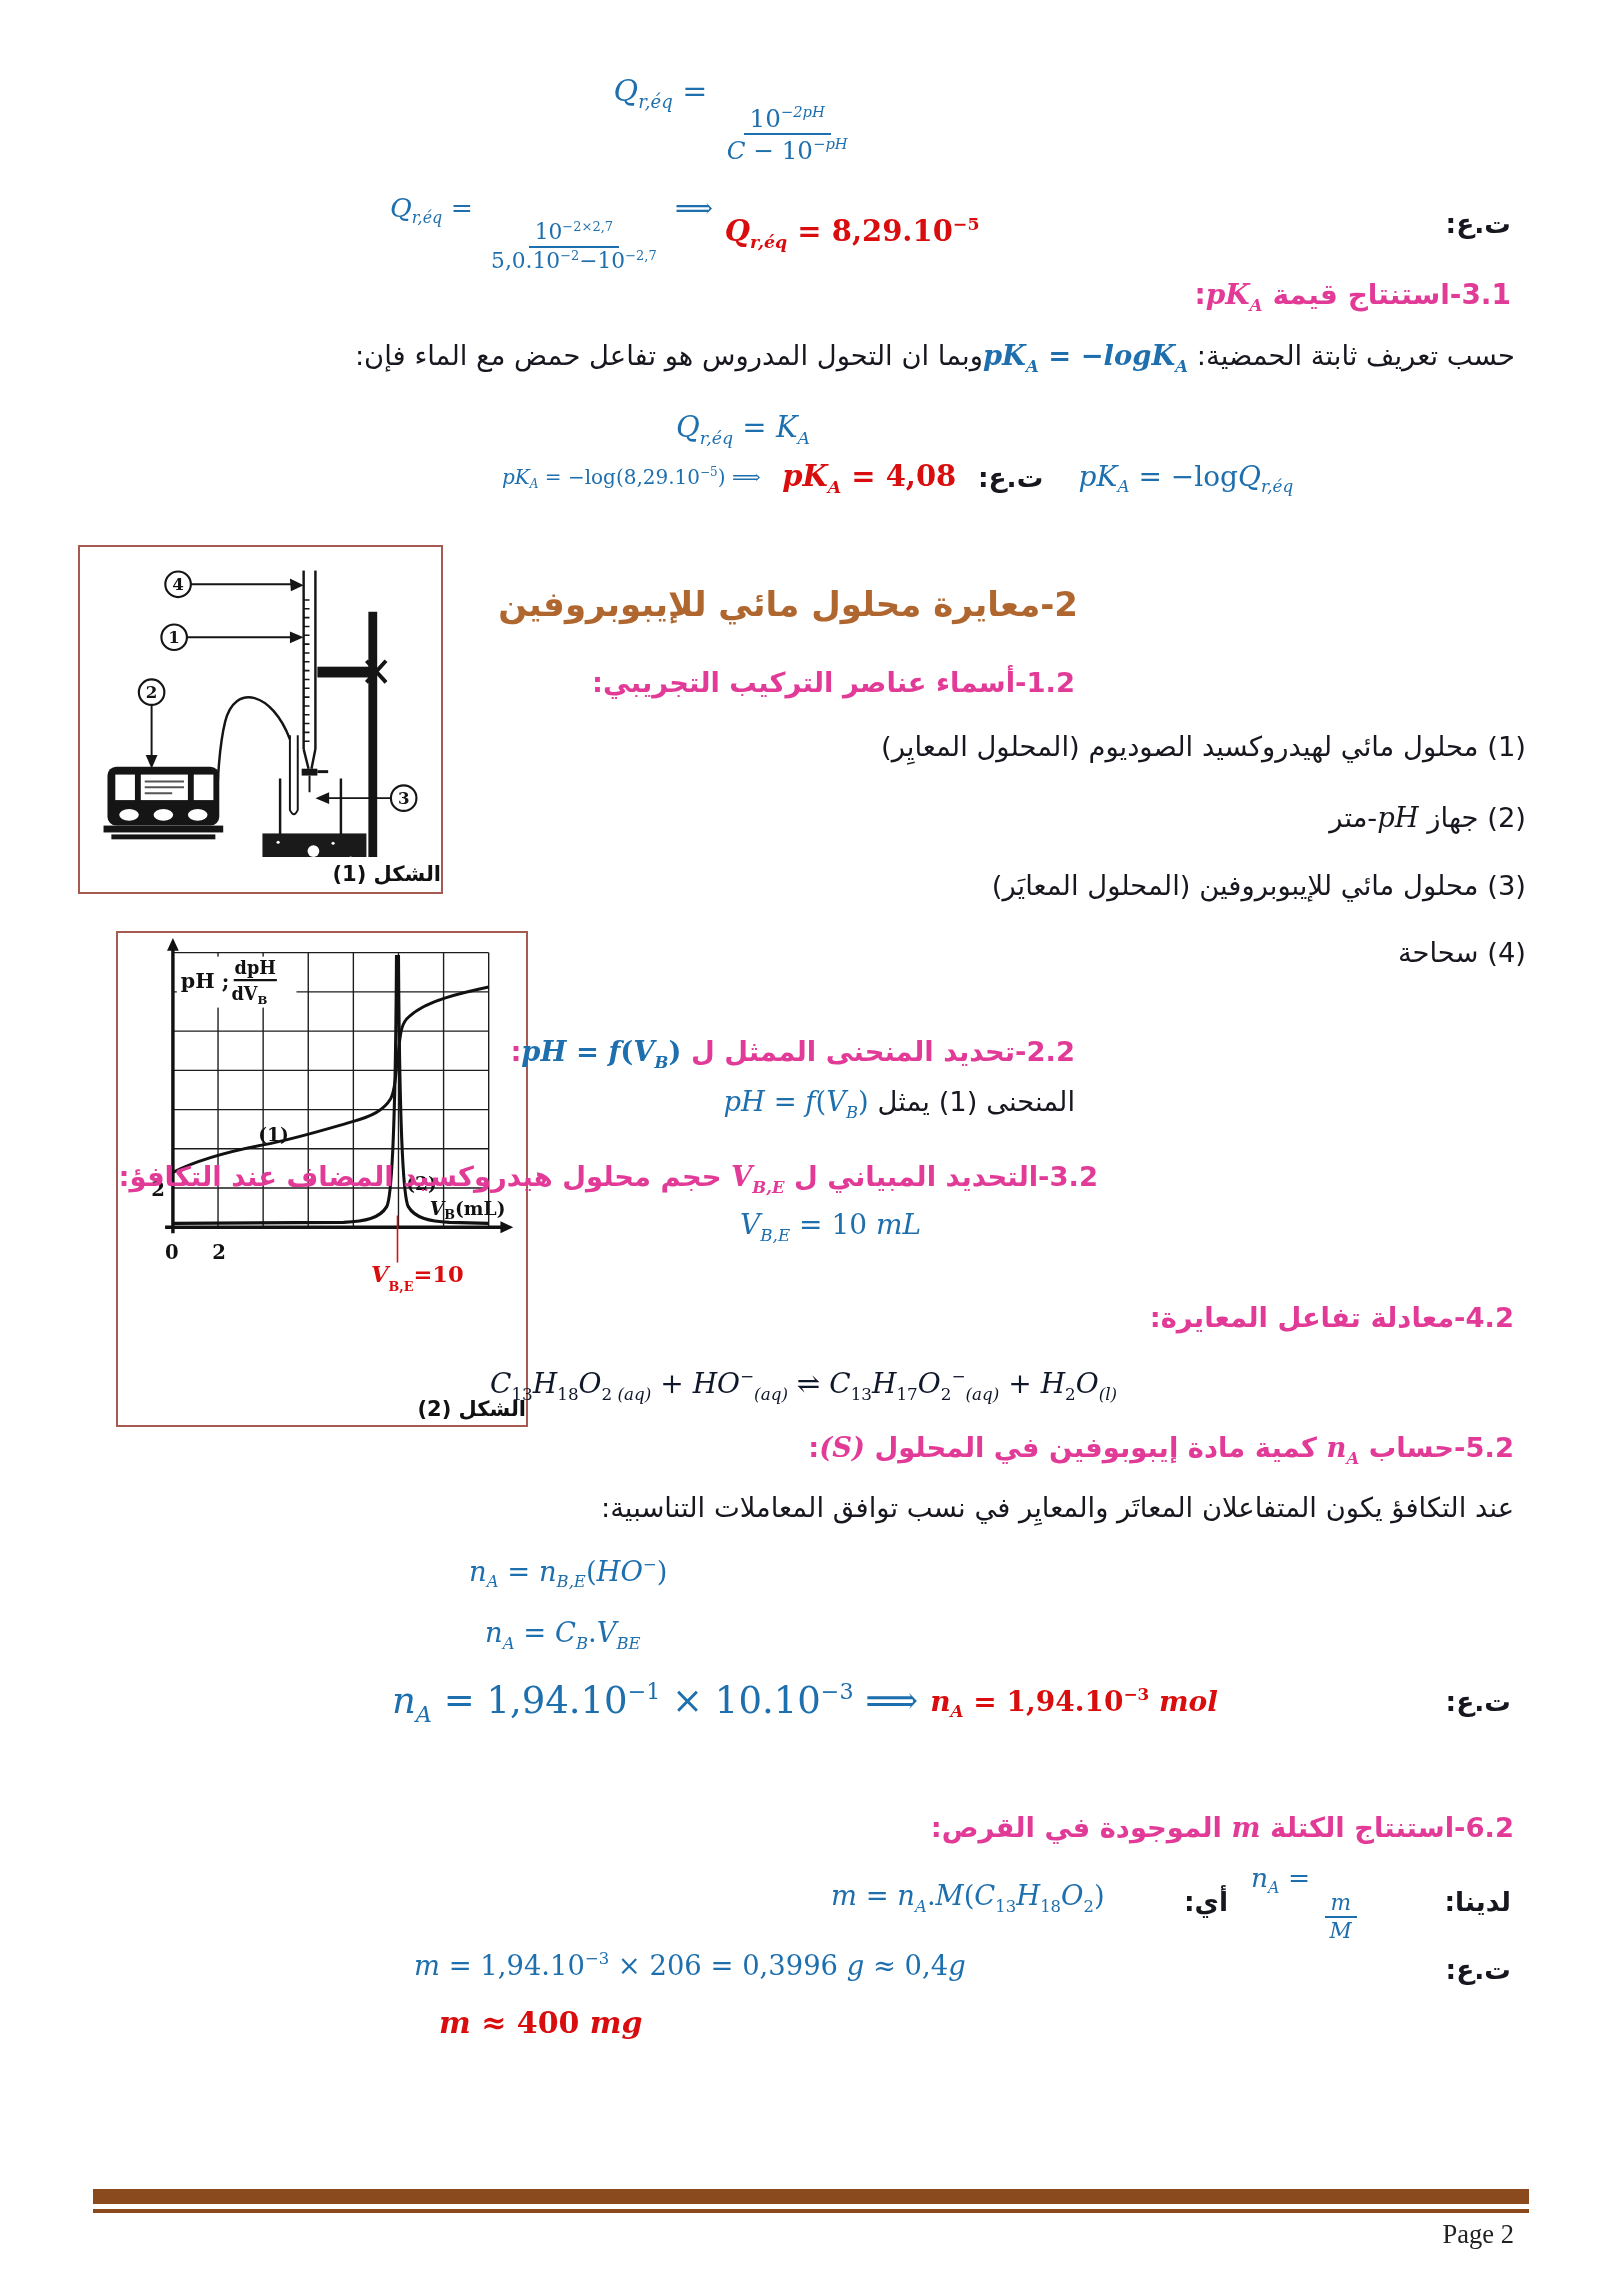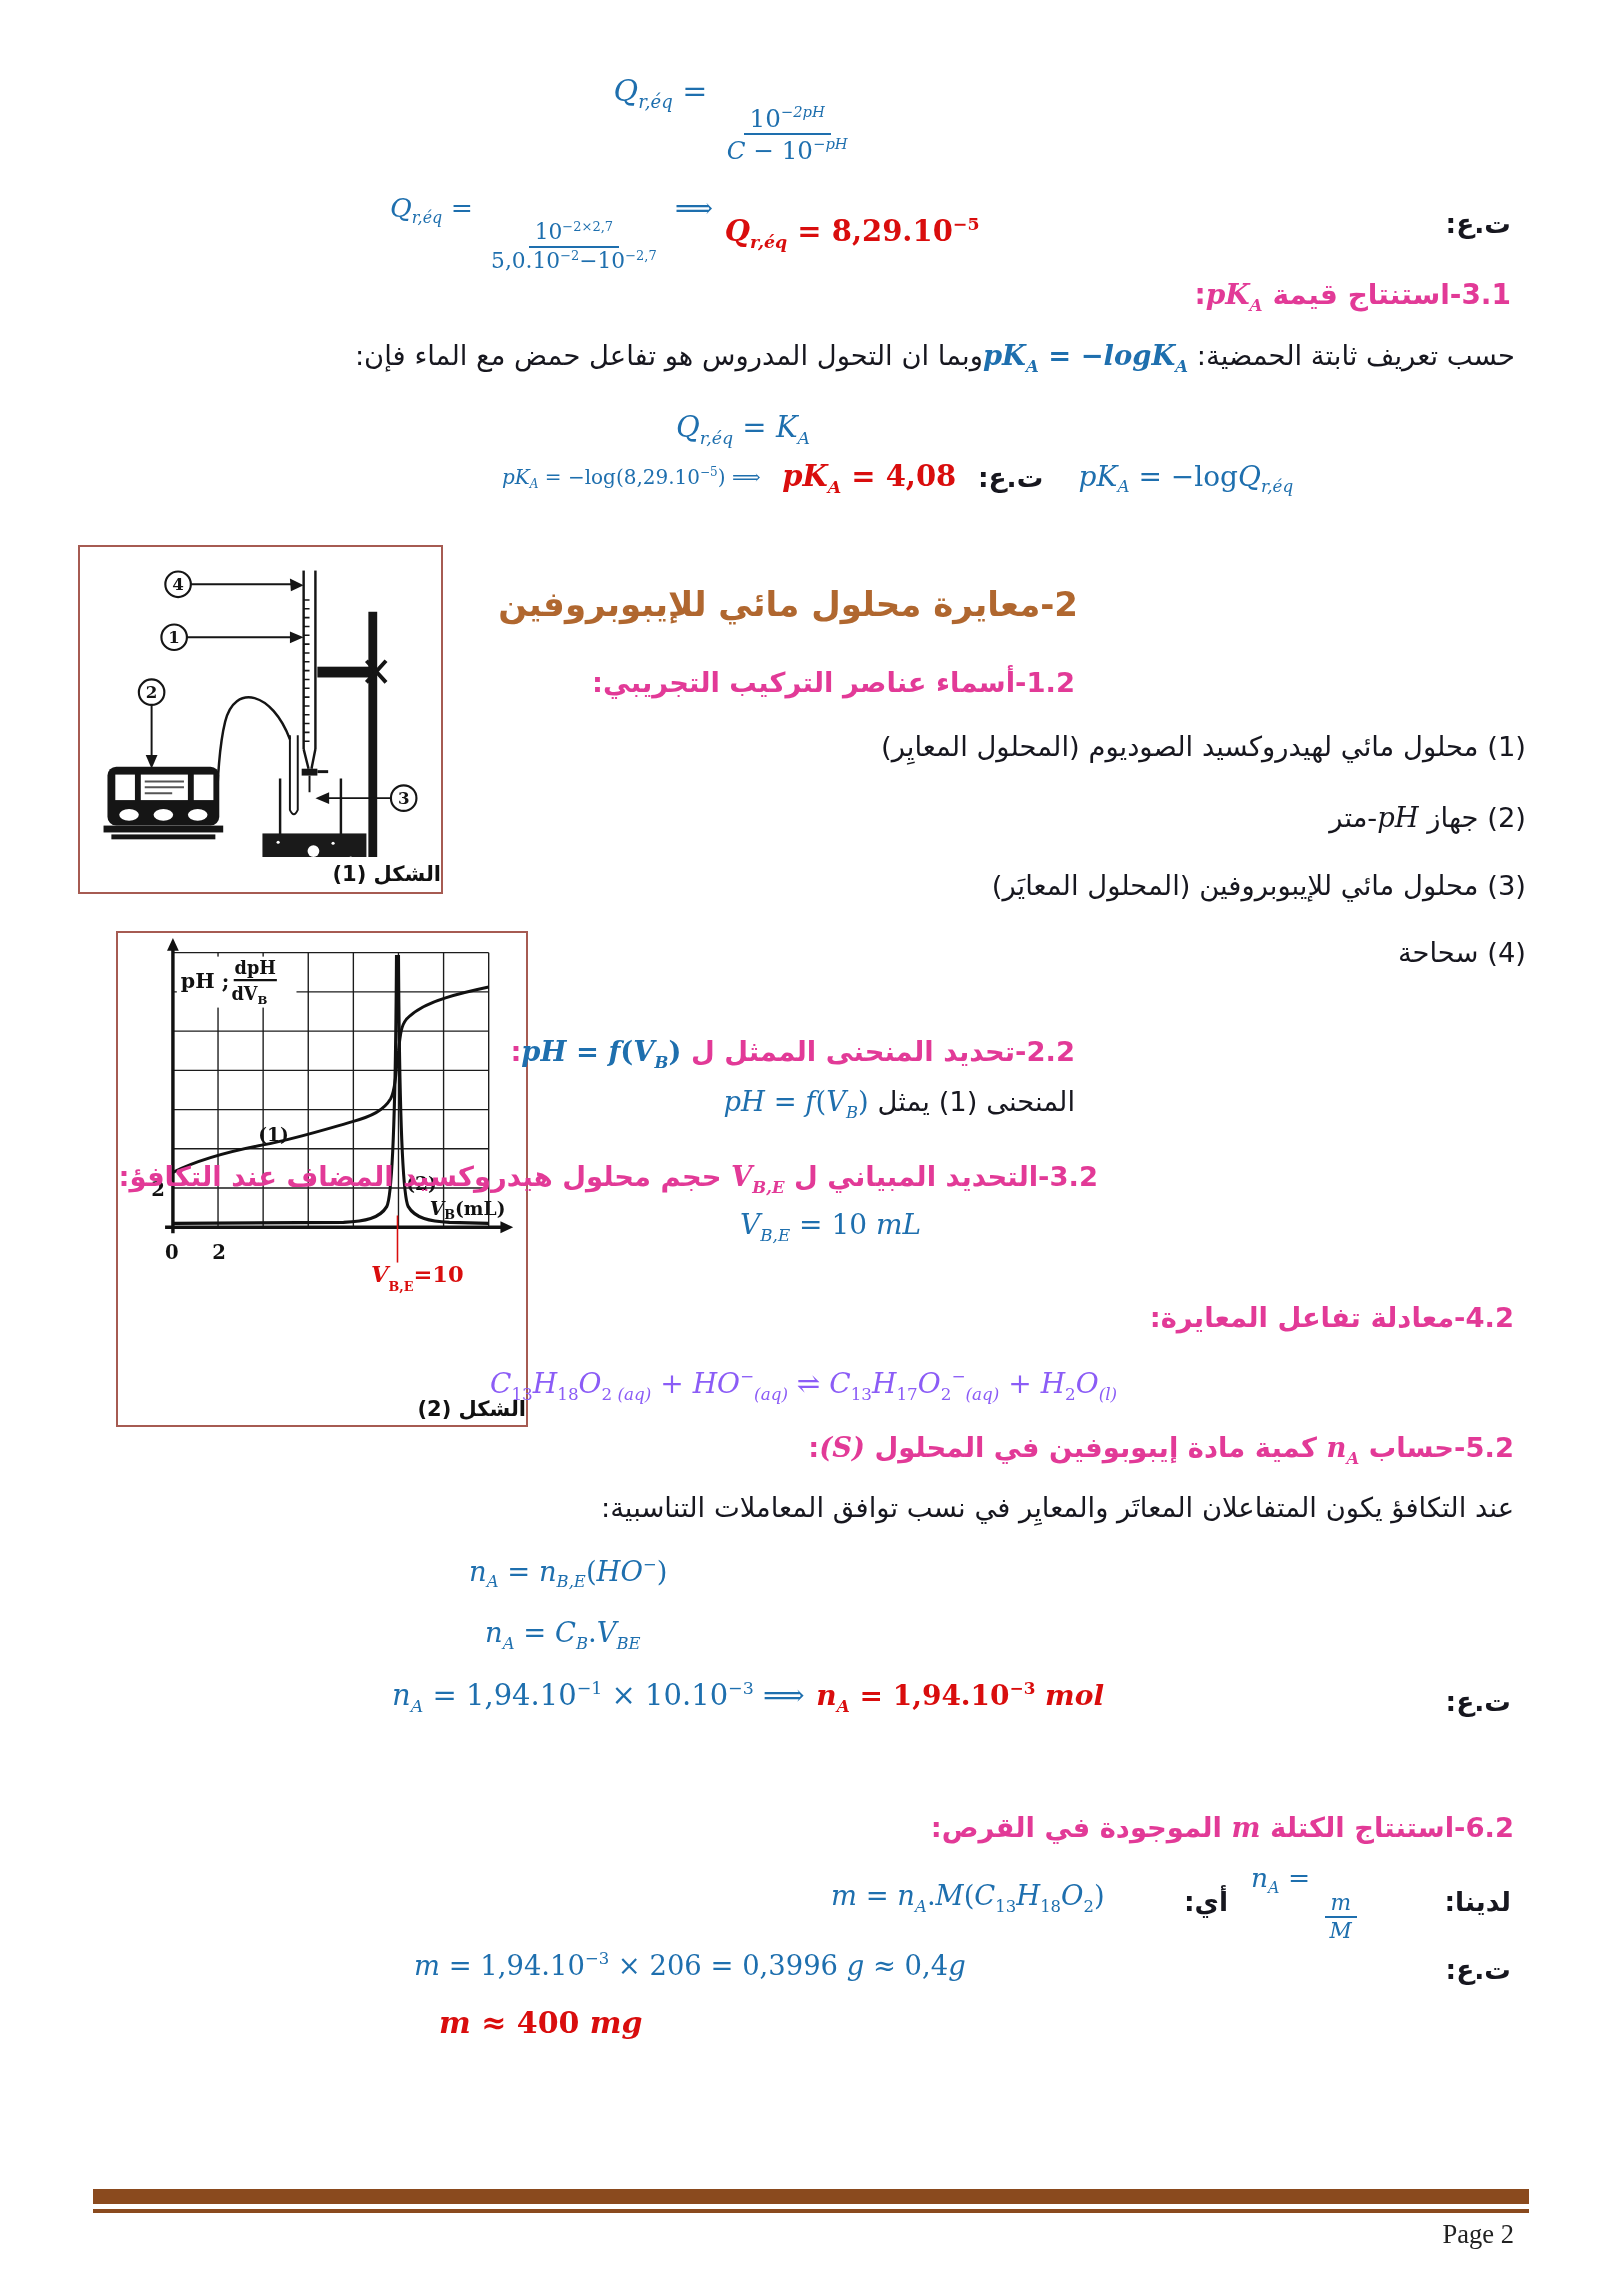--- a/index.html
+++ b/index.html
@@ -10,21 +10,21 @@
   .nowrap{white-space:nowrap;}
   
   .m{font-family:"DejaVu Serif","DejaVu Sans",serif;font-style:italic;}
   .mr{font-family:"DejaVu Serif","DejaVu Sans",serif;font-style:normal;}
   .b{font-weight:bold;}
   .sub{font-size:.6em;vertical-align:-.4em;margin-top:37px;}
   .sup{font-size:.6em;vertical-align:.65em;}
   .blue{color:#1E6FAE;}
   .eq{white-space:nowrap;color:#1E6FAE;}
   .eq.red{color:#D90D0D;font-weight:bold;}
-  .eq.olive{color:#8b5cf6;text-align:right;}
+  .eq.olive{color:#0f172a;text-align:right;}
   .frac{display:inline-flex;flex-direction:column;align-items:center;vertical-align:-1.05em;
         line-height:1.2;margin:0 5.9px;font-size:.82em;}
   .fnum{border-bottom:2.2px solid currentColor;padding:0 5.9px;}
   .fden{padding:0 3.9px;}
   
   .pink{color:#E23A97;font-weight:bold;}
   .brown{color:#B0672F;font-weight:bold;}
   .lbl{font-weight:600;color:#17171f;}
   .row{display:flex;align-items:center;}
   .figbox{border:2.5px solid #A65B52;background:#fff;box-sizing:border-box;}
@@ -202,21 +202,21 @@
   <div class="abs eq" style="left:740px;top:1208px;font-size:28px;"><span class="m">V</span><span class="m sub">B,E</span><span class="mr"> = 10 </span><span class="m">mL</span></div>
 
   <div class="abs rtl pink nowrap" style="right:107px;top:1302px;font-size:27.4px;">4.2-معادلة تفاعل المعايرة:</div>
   <div class="abs eq olive" style="left:490px;top:1366px;font-size:28px;"><span class="m">C</span><span class="mr sub">13</span><span class="m">H</span><span class="mr sub">18</span><span class="m">O</span><span class="mr sub">2 </span><span class="m sub">(aq)</span><span class="mr"> + </span><span class="m">HO</span><span class="mr sup">−</span><span class="m sub">(aq)</span><span class="mr"> ⇌  </span><span class="m">C</span><span class="mr sub">13</span><span class="m">H</span><span class="mr sub">17</span><span class="m">O</span><span class="mr sub">2</span><span class="mr sup">−</span><span class="m sub">(aq)</span><span class="mr"> + </span><span class="m">H</span><span class="mr sub">2</span><span class="m">O</span><span class="m sub">(l)</span></div>
 
   <div class="abs rtl pink nowrap" style="right:107px;top:1431px;font-size:27.4px;"><span>5.2-حساب </span><span class="m b">n</span><span class="m b sub">A</span><span> كمية مادة إيبوبوفين في المحلول </span><span class="m b">(S)</span><span>:</span></div>
   <div class="abs rtl nowrap" style="right:107px;top:1492px;font-size:27.4px;">عند التكافؤ يكون المتفاعلان المعاتَر والمعايِر في نسب توافق المعاملات التناسبية:</div>
   <div class="abs eq" style="left:469px;top:1555px;font-size:27.4px;"><span class="m">n</span><span class="m sub">A</span><span class="mr"> = </span><span class="m">n</span><span class="m sub">B,E</span><span class="mr">(</span><span class="m">HO</span><span class="mr sup">−</span><span class="mr">)</span></div>
   <div class="abs eq" style="left:485px;top:1617px;font-size:27.4px;"><span class="m">n</span><span class="m sub">A</span><span class="mr"> = </span><span class="m">C</span><span class="m sub">B</span><span class="mr">.</span><span class="m">V</span><span class="m sub">BE</span></div>
   <div class="abs row" style="left:392px;top:1678px;gap:11.8px;">
-    <span class="eq" style="font-size:29px;"><span class="m">n</span><span class="m sub">A</span><span class="mr"> = 1,94.10</span><span class="mr sup">−1</span><span class="mr"> × 10.10</span><span class="mr sup">−3</span><span class="mr"> ⟹</span></span>
+    <span class="eq" style="font-size:37px;"><span class="m">n</span><span class="m sub">A</span><span class="mr"> = 1,94.10</span><span class="mr sup">−1</span><span class="mr"> × 10.10</span><span class="mr sup">−3</span><span class="mr"> ⟹</span></span>
     <span class="eq red" style="font-size:28px;"><span class="m b">n</span><span class="m b sub">A</span><span class="mr b"> = 1,94.10</span><span class="mr b sup">−3</span><span class="m b"> mol</span></span>
   </div>
   <div class="abs rtl lbl" style="right:110px;top:1686px;font-size:26.5px;">ت.ع:</div>
 
   <div class="abs rtl pink nowrap" style="right:107px;top:1811px;font-size:27.4px;"><span>6.2-استنتاج الكتلة </span><span class="m b">m</span><span> الموجودة في القرص:</span></div>
   <div class="abs eq" style="left:831px;top:1880px;font-size:27.4px;"><span class="m">m</span><span class="mr"> = </span><span class="m">n</span><span class="m sub">A</span><span class="mr">.</span><span class="m">M</span><span class="mr">(</span><span class="m">C</span><span class="mr sub">13</span><span class="m">H</span><span class="mr sub">18</span><span class="m">O</span><span class="mr sub">2</span><span class="mr">)</span></div>
   <div class="abs rtl lbl" style="left:1184px;top:1886px;font-size:26.5px;">أي:</div>
   <div class="abs eq" style="left:1251px;top:1862px;font-size:26.5px;"><span class="m">n</span><span class="m sub">A</span><span class="mr"> = </span><span class="frac">
         <span class="fnum"><span class="m">m</span></span>
         <span class="fden"><span class="m">M</span></span>

